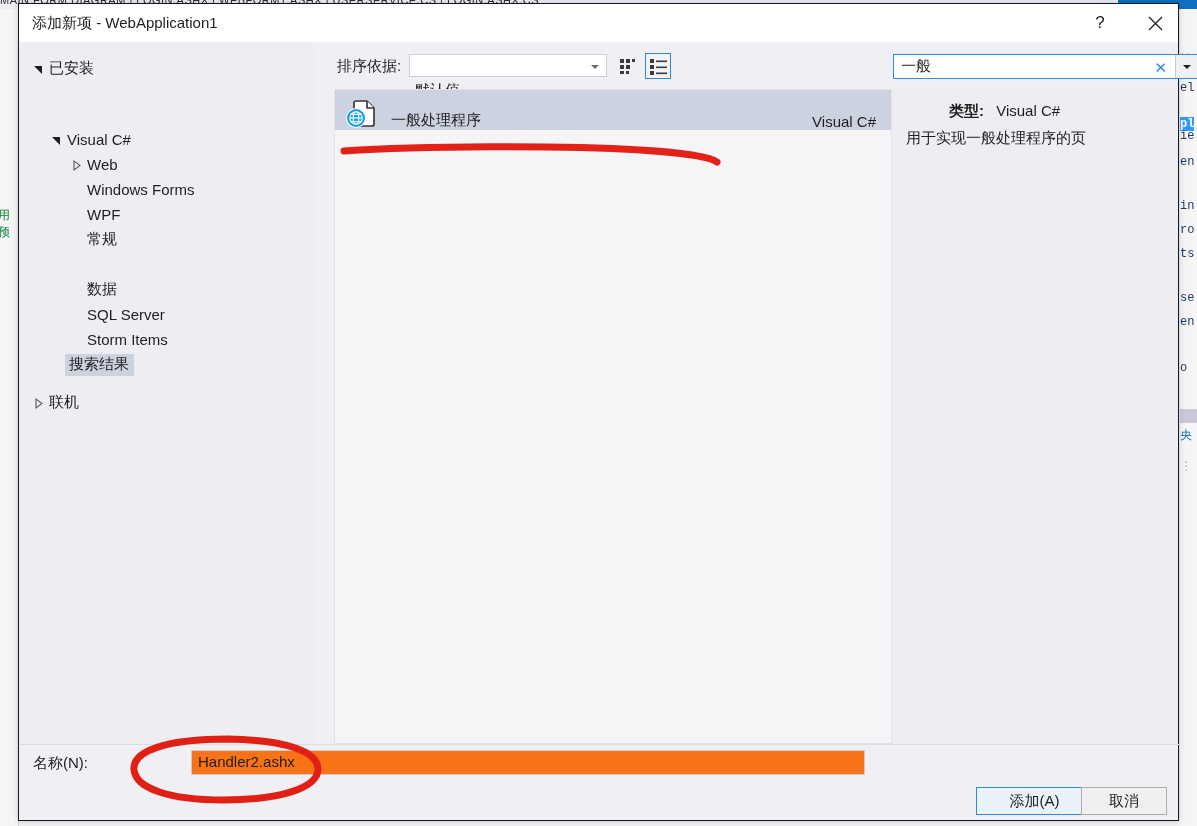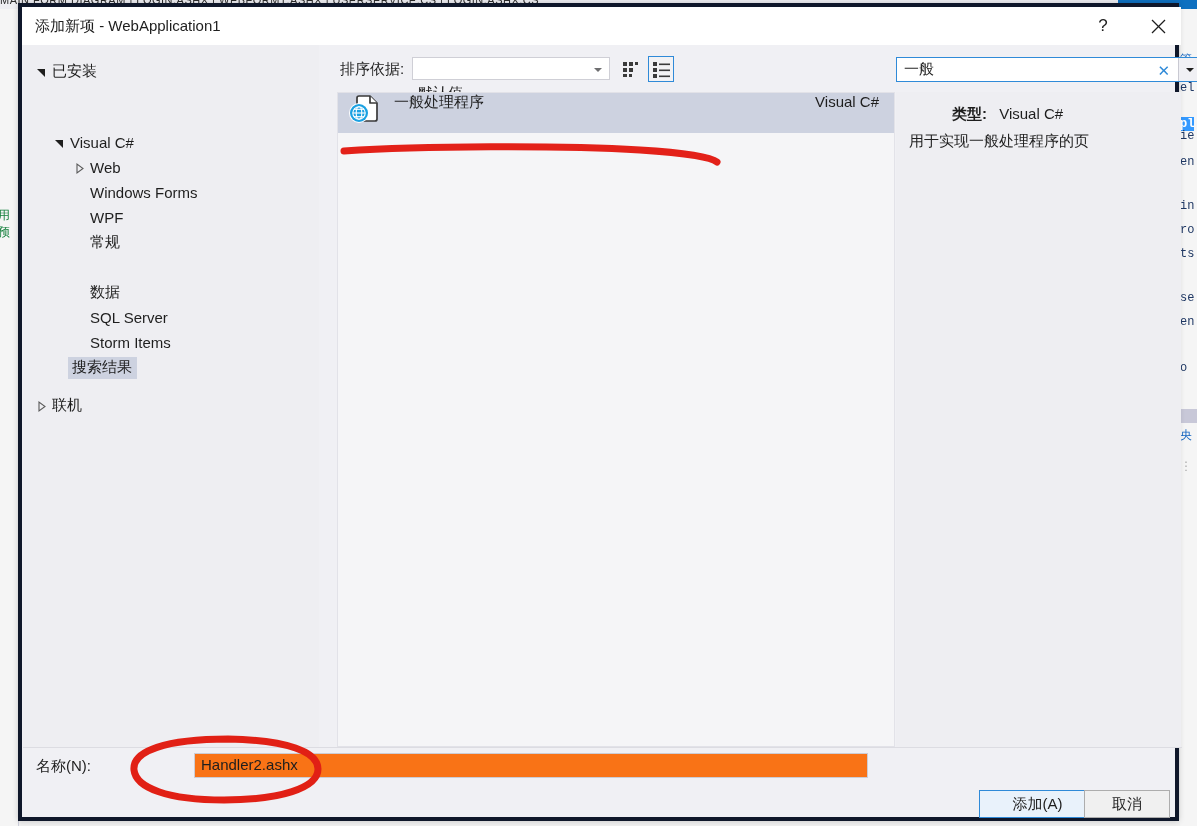--- a/index.html
+++ b/index.html
@@ -63,21 +63,21 @@
     position: absolute; left: 0; width: 17px; height: 14px; background: #c8c8d8;
   }
   #vs-right-strip .cjk { color: #1565c0; }
 
   
   #dialog {
     position: absolute;
     left: 18px; top: 3px;
     width: 1161px; height: 818px;
     background: #f0f0f4;
-    border: 4px solid #0f172a;
+    border: 1px solid #0f172a;
     box-shadow: 0 0 6px rgba(0,0,0,.18);
     box-sizing: border-box;
   }
 
   
   #titlebar {
     position: absolute; left: 0; top: 0; width: 1159px; height: 38px;
     background: #ffffff;
   }
   #dialog-title {
@@ -153,21 +153,21 @@
     width: 558px; height: 655px;
     background: #f5f5f7;
     border: 1px solid #e2e2e8;
     box-sizing: border-box;
     overflow: hidden;
   }
   .template-row {
     position: absolute; left: 0; top: 0;
     width: 557px; height: 40px;
     background: #cdd2e0;
-    display: flex; align-items: flex-start;
+    display: flex; align-items: flex-end;
     cursor: default;
   }
   .template-icon {
     position: relative;
     width: 32px; height: 32px;
     margin-left: 10px; flex: 0 0 32px;
   }
   .template-name {
     margin-left: 14px;
     font-size: 15px; color: #1e1e1e;

